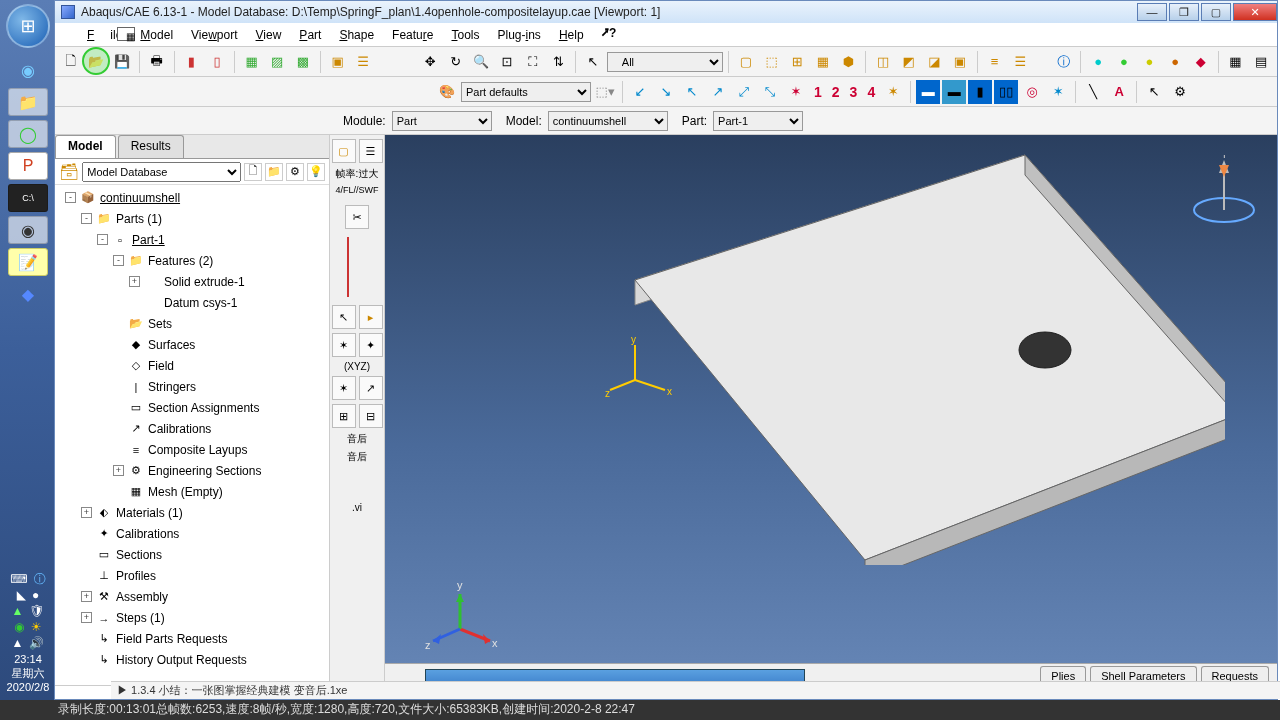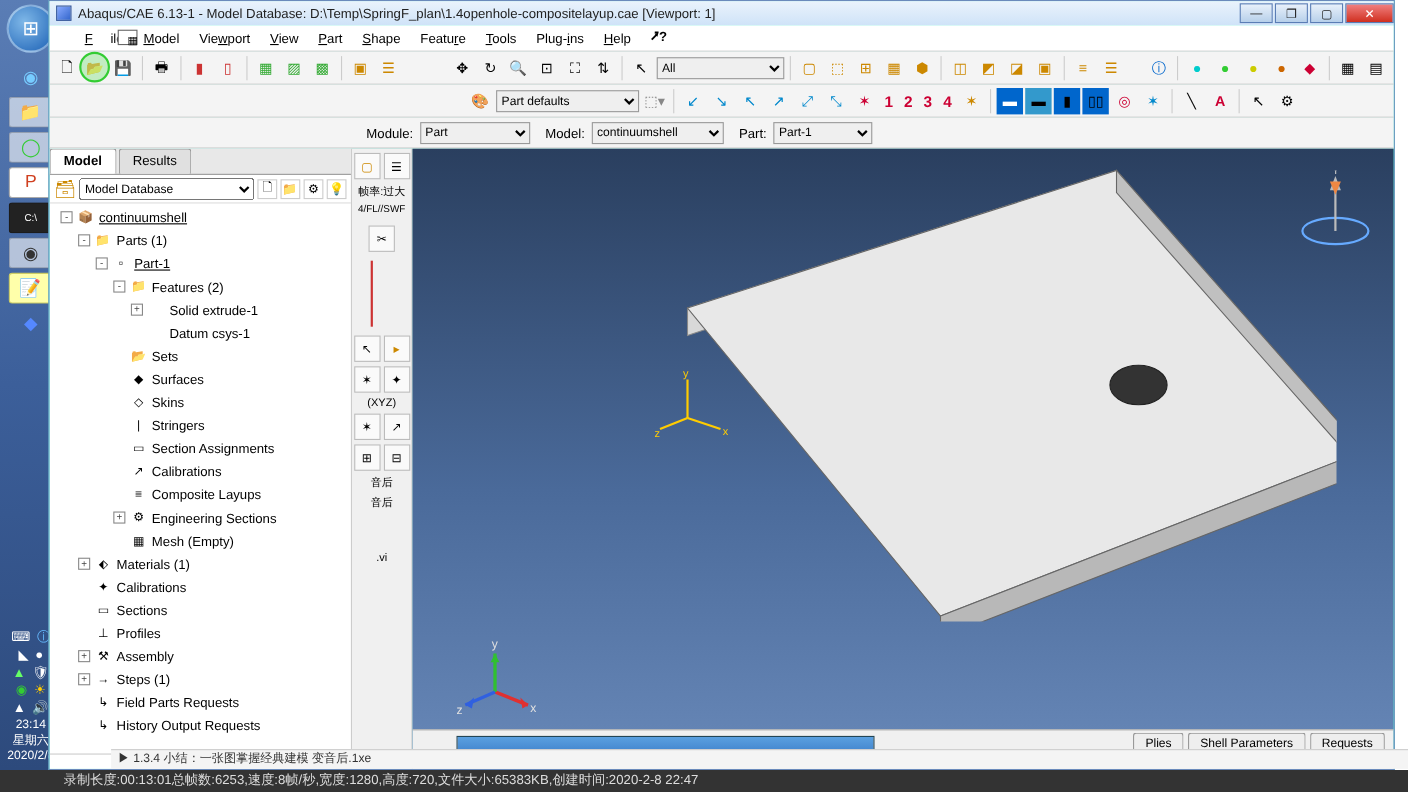--- a/index.html
+++ b/index.html
@@ -9,21 +9,21 @@
 .win-taskbar { position: absolute; left: 0; top: 0; width: 56px; height: 700px; background: linear-gradient(180deg,#5a7db5 0%, #3c5f9a 50%, #2d4a7c 100%); display: flex; flex-direction: column; align-items: center; padding-top: 4px; }
 .start-orb { width: 44px; height: 44px; border-radius: 50%; background: radial-gradient(circle at 35% 35%, #7fb8e8, #1a5fb4); border: 2px solid rgba(255,255,255,.4); margin-bottom: 6px; display:flex;align-items:center;justify-content:center;}
 .tb-icon { width: 40px; height: 28px; margin: 2px 0; border-radius: 3px; display: flex; align-items: center; justify-content: center; font-size: 16px; }
 .tb-active { background: rgba(255,255,255,.6); border: 1px solid rgba(0,0,0,.2); }
 .tb-bottom { margin-top: auto; color: #fff; font-size: 11px; text-align: center; padding: 4px 0 6px; }
 .tb-bottom div { line-height: 14px; }
 .tb-small { display:flex; gap:6px; justify-content:center; margin:2px 0;}
 .tb-small span{font-size:12px;}
 
 
-.app { position: absolute; left: 44px; top: 0; width: 1224px; height: 700px; background: #5eead4; border: 1px solid #6a8abb; display: flex; flex-direction: column; }
+.app { position: absolute; left: 54px; top: 0; width: 1224px; height: 700px; background: #0f172a; border: 1px solid #6a8abb; display: flex; flex-direction: column; }
 
 .titlebar { height: 22px; background: linear-gradient(180deg,#eaf3fc,#cfe3f8); display: flex; align-items: center; padding-left: 6px; font-size: 12px; color: #222; }
 .titlebar .cube { width:14px;height:14px;background:linear-gradient(135deg,#8af,#36c);margin-right:6px;border:1px solid #359;}
 .winbtns { margin-left: auto; display: flex; }
 .winbtn { width: 30px; height: 18px; border: 1px solid #5a7db5; background: linear-gradient(#e8f0fa,#b7d0ea); font-size: 11px; display:flex;align-items:center;justify-content:center;margin-left:2px;}
 .winbtn.close { background: linear-gradient(#f08080,#d03020); color:#fff; width:44px;}
 
 .menubar { height: 24px; background: #fff; border-bottom: 1px solid #ccc; display: flex; align-items: center; padding-left: 24px; font-size: 12px; gap: 2px; }
 .menubar span { padding: 3px 8px; }
 .menubar u { text-decoration: underline; }
@@ -159,21 +159,21 @@
     <div class="tbtn" style="color:#c80;">☰</div>
     <div style="width:40px;"></div>
     <div class="tbtn">✥</div>
     <div class="tbtn">↻</div>
     <div class="tbtn">🔍</div>
     <div class="tbtn">⊡</div>
     <div class="tbtn">⛶</div>
     <div class="tbtn">⇅</div>
     <div class="tsep"></div>
     <div class="tbtn">↖</div>
-    <select style="width:118px;"><option>All</option></select>
+    <select style="width:118px;padding-left:10px;"><option>All</option></select>
     <div class="tsep"></div>
     <div class="tbtn" style="color:#c80;">▢</div>
     <div class="tbtn" style="color:#c80;">⬚</div>
     <div class="tbtn" style="color:#c80;">⊞</div>
     <div class="tbtn" style="color:#c80;">▦</div>
     <div class="tbtn" style="color:#c80;">⬢</div>
     <div class="tsep"></div>
     <div class="tbtn" style="color:#c80;">◫</div>
     <div class="tbtn" style="color:#c80;">◩</div>
     <div class="tbtn" style="color:#c80;">◪</div>
@@ -296,21 +296,21 @@
           <div class="tree-item">
             <span class="ind" style="width: 52px;"></span>
             <span style="width: 15px; display: inline-block;"></span>
             <span class="ico">◆</span>
             <span class="lbl">Surfaces</span>
           </div>
           <div class="tree-item">
             <span class="ind" style="width: 52px;"></span>
             <span style="width: 15px; display: inline-block;"></span>
             <span class="ico">◇</span>
-            <span class="lbl">Skins</span>
+            <span class="lbl">Field</span>
           </div>
           <div class="tree-item">
             <span class="ind" style="width: 52px;"></span>
             <span style="width: 15px; display: inline-block;"></span>
             <span class="ico">|</span>
             <span class="lbl">Stringers</span>
           </div>
           <div class="tree-item">
             <span class="ind" style="width: 52px;"></span>
             <span style="width: 15px; display: inline-block;"></span>

